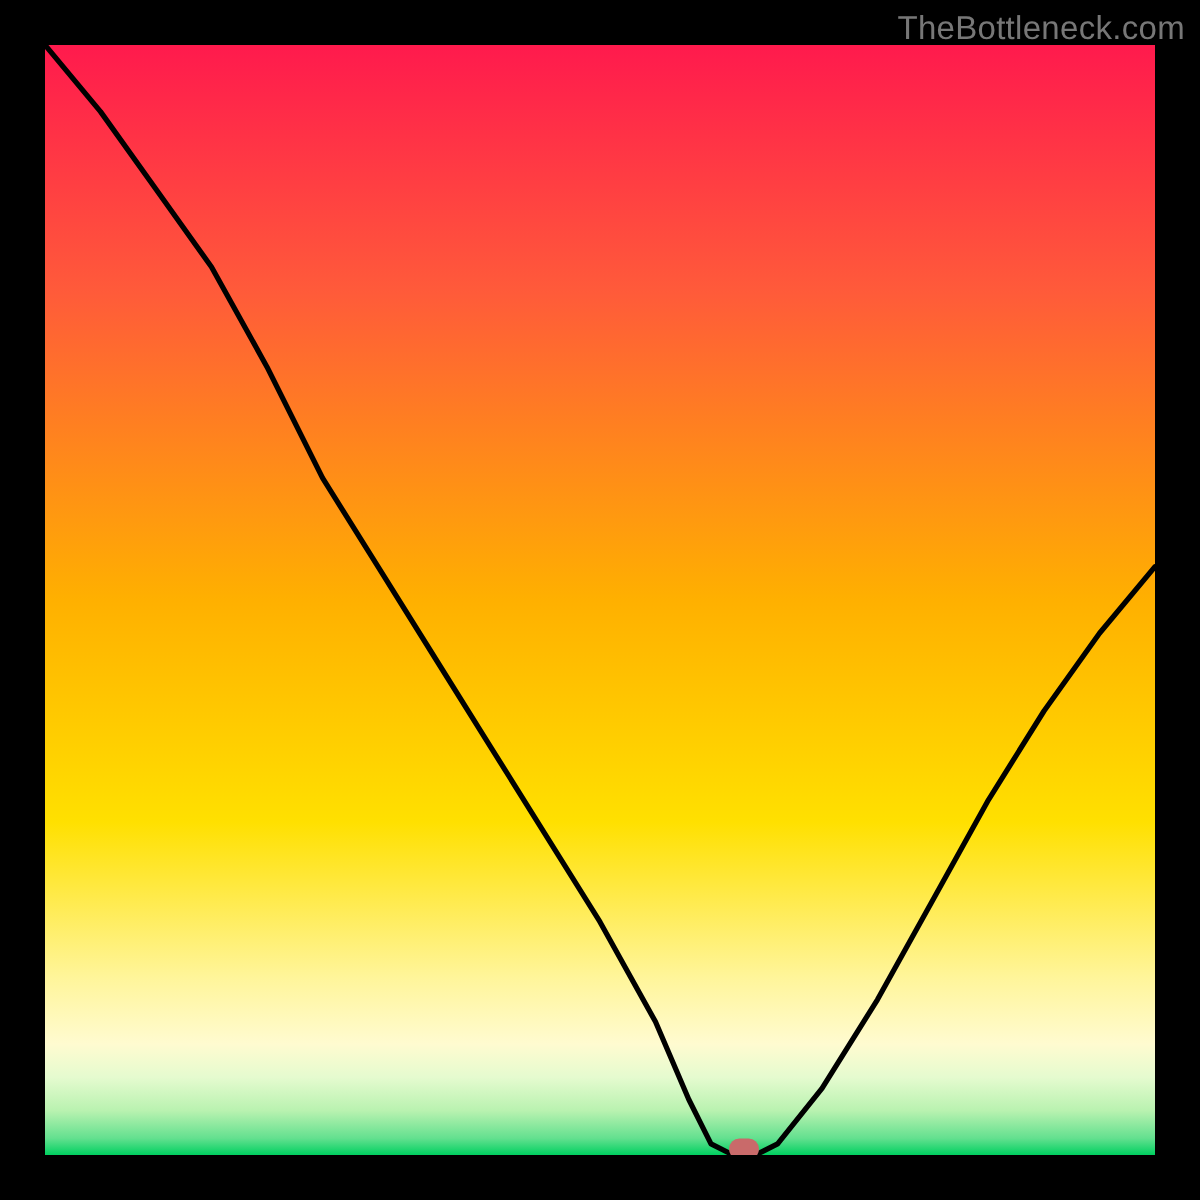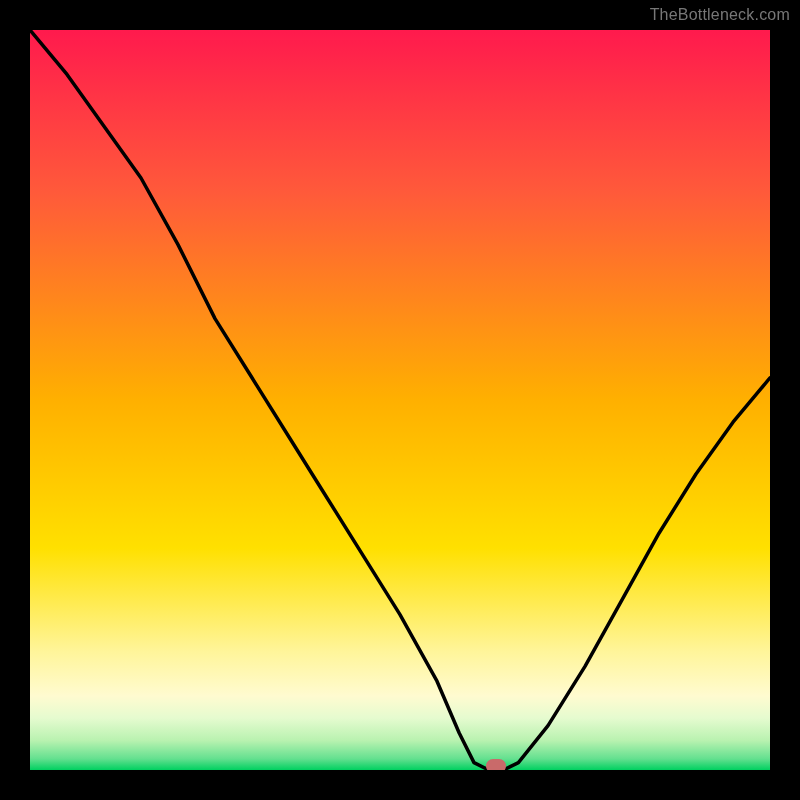--- a/index.html
+++ b/index.html
@@ -41,21 +41,21 @@
     height: 14px;
     background: #c96a6a;
     border-radius: 7px;
     transform: translate(-50%, -50%);
   }
   .watermark {
     position: absolute;
     top: 6px;
     right: 10px;
     font-family: Arial, Helvetica, sans-serif;
-    font-size: 16px;
+    font-size: 22px;
     color: #777;
     letter-spacing: 0.2px;
   }
 </style>
 </head>
 <body>
 
 <div class="frame">
 
   <div class="watermark">TheBottleneck.com</div>

